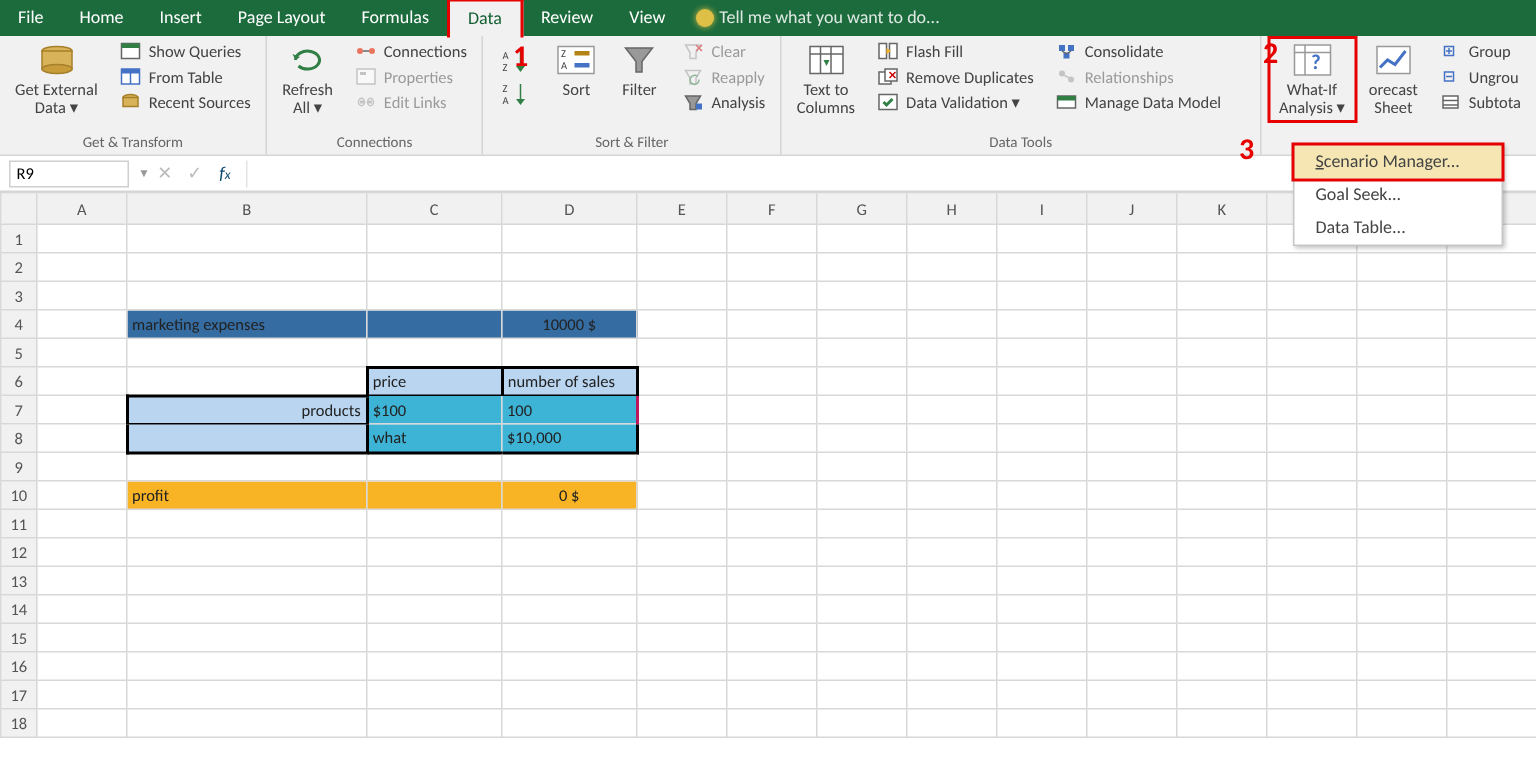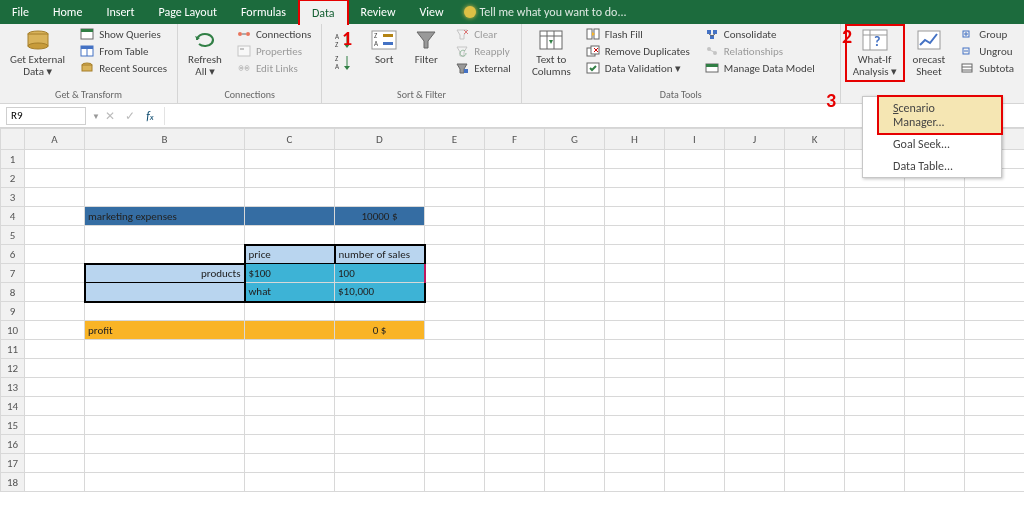--- a/index.html
+++ b/index.html
@@ -18,21 +18,21 @@
   .group-label { text-align: center; font-size: 10px; color: #666; padding: 1px 0 2px; }
   .btn-lg { display: flex; flex-direction: column; align-items: center; gap: 2px; padding: 2px 4px; cursor: pointer; font-size: 11px; text-align: center; line-height: 1.1; }
   .icon32 { width: 28px; height: 24px; display: flex; align-items: center; justify-content: center; }
   .stack { display: flex; flex-direction: column; gap: 1px; }
   .btn-sm { display: flex; align-items: center; gap: 4px; padding: 1px 4px; cursor: pointer; font-size: 11px; white-space: nowrap; }
   .btn-sm .icon16 { width: 16px; height: 14px; display: inline-flex; align-items: center; justify-content: center; }
   
   .anno-red { outline: 2px solid #e60000; }
   .anno-num { position: absolute; font-size: 20px; font-weight: 700; color: #e60000; }
   
-  .dropdown { position: absolute; top: 96px; left: 862px; width: 140px; background: #fff; border: 1px solid #c7c7c7; box-shadow: 1px 1px 3px rgba(0,0,0,.25); z-index: 20; padding-left: 16px; }
+  .dropdown { position: absolute; top: 96px; left: 862px; width: 140px; background: #fff; border: 1px solid #c7c7c7; box-shadow: 1px 1px 3px rgba(0,0,0,.25); z-index: 20; }
   .dropdown .item { padding: 4px 14px; font-size: 12px; cursor: pointer; }
   .dropdown .item.hl { background: #f5e6b3; outline: 2px solid #e60000; }
   
   .fbar { display: flex; align-items: center; height: 24px; border-bottom: 1px solid #d5d5d5; background: #fff; }
   .namebox { width: 80px; border: 1px solid #cfcfcf; margin: 2px 6px; height: 18px; padding: 0 4px; font-size: 11px; }
   .fbar-btn { width: 20px; text-align: center; color: #0c4a6e; font-size: 12px; }
   .fx { font-style: italic; }
   .formula-input { flex: 1; height: 18px; border: none; border-left: 1px solid #e3e3e3; margin-left: 4px; padding-left: 4px; }
   
   .sheet { position: relative; }
@@ -227,21 +227,21 @@
             </span>
           <span>Reapply</span>
         </div>
         <div class="btn-sm">
           <span class="icon16">
               <svg width="14" height="12">
                 <polygon points="2,2 12,2 9,7 9,11 5,11 5,7" fill="#999" stroke="#666"></polygon>
                 <rect x="9" y="7" width="4" height="4" fill="#4472c4"></rect>
               </svg>
             </span>
-          <span>External</span>
+          <span>Analysis</span>
         </div>
       </div>
     </div>
     <div class="group-label">Sort &amp; Filter</div>
   </div>
 
   <div class="group" style="flex:1">
     <div class="group-body">
       <div class="btn-lg">
         <span class="icon32">

